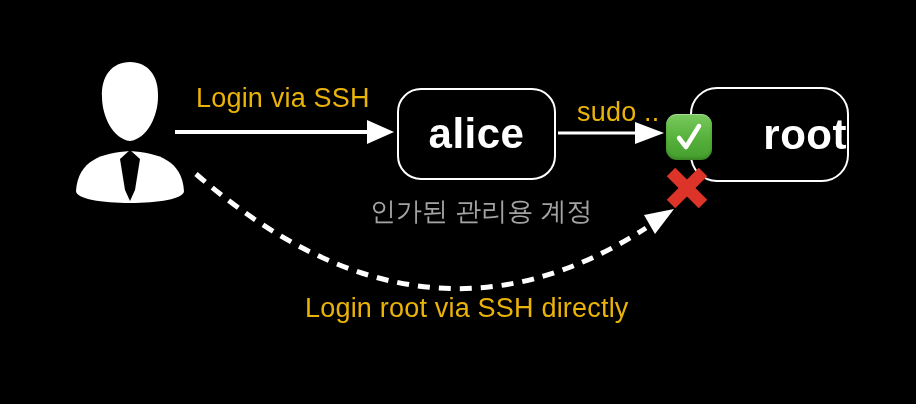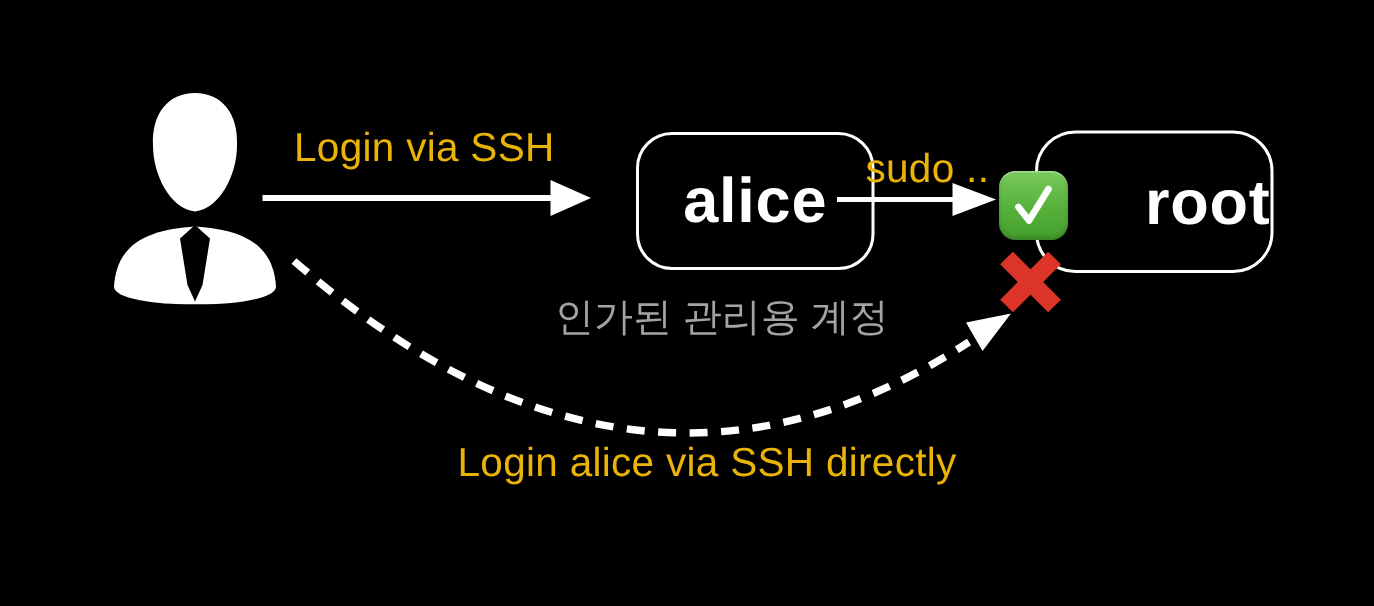--- a/index.html
+++ b/index.html
@@ -89,21 +89,21 @@
   <div class="abs person" style="left:75px; top:62px; width:110px; height:141px;">
     <svg width="110" height="141" viewBox="0 0 110 141" xmlns="http://www.w3.org/2000/svg">
       <path d="M55,0 C73,0 84,14 83,35 C83,54 72,77 55,79 C38,77 27,54 27,35 C26,14 37,0 55,0 Z" fill="#ffffff"></path>
       <path d="M1,129 C3,98 27,91 55,89 C83,91 107,98 109,129 C109,137 83,141 55,141 C27,141 1,137 1,129 Z" fill="#ffffff"></path>
       <path d="M55,88 L65,97 L60,128 L55,139 L50,128 L45,97 Z" fill="#000000"></path>
     </svg>
   </div>
 
   <div class="edge-label" style="left:196px; top:83px;">Login via SSH</div>
 
-  <div class="node" style="left:397px; top:88px; width:159px; height:92px; border-radius:24px;margin-left:27px;">
+  <div class="node" style="left:397px; top:88px; width:159px; height:92px; border-radius:24px;">
     <span class="node-label">alice</span>
   </div>
 
   <div class="edge-label" style="left:577px; top:97px;">sudo ..</div>
 
   <div class="node" style="left:690px; top:87px; width:159px; height:95px; border-radius:27px;justify-content:flex-end;">
     <span class="node-label">root</span>
   </div>
 
   <div class="badge check-badge" style="left:666px; top:114px;">
@@ -116,15 +116,15 @@
     <svg width="44" height="44" viewBox="0 0 44 44" xmlns="http://www.w3.org/2000/svg">
       <g stroke="#dc3429" stroke-width="12" stroke-linecap="butt">
         <line x1="6" y1="6" x2="38" y2="38"></line>
         <line x1="38" y1="6" x2="6" y2="38"></line>
       </g>
     </svg>
   </div>
 
   <div class="caption" style="left:370px; top:194px;">인가된 관리용 계정</div>
 
-  <div class="edge-label" style="left:305px; top:293px;">Login alice via SSH directly</div>
+  <div class="edge-label" style="left:305px; top:293px;">Login root via SSH directly</div>
 
 </div>
 
 </body></html>

